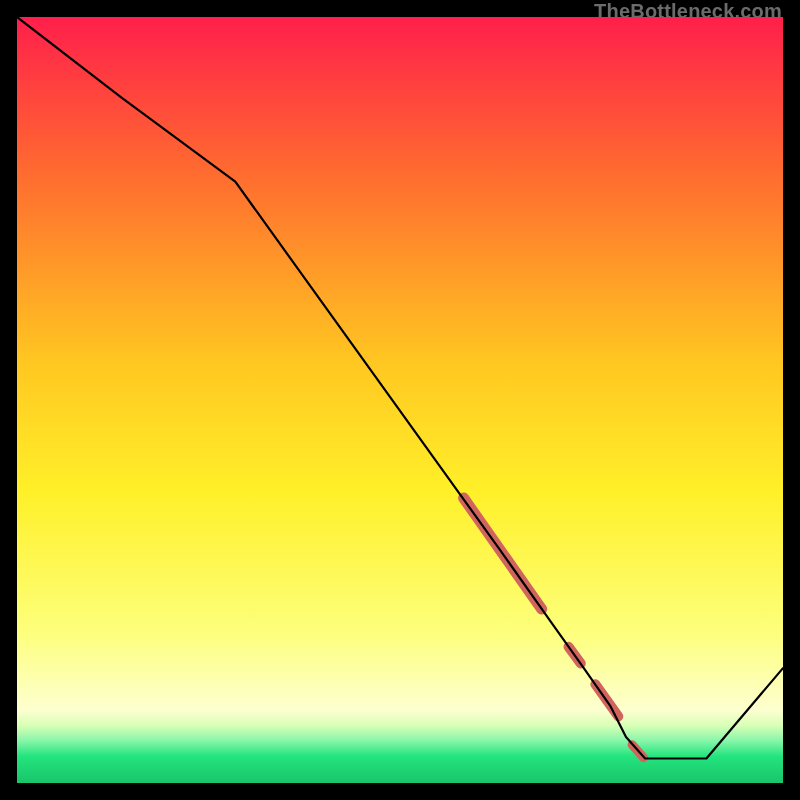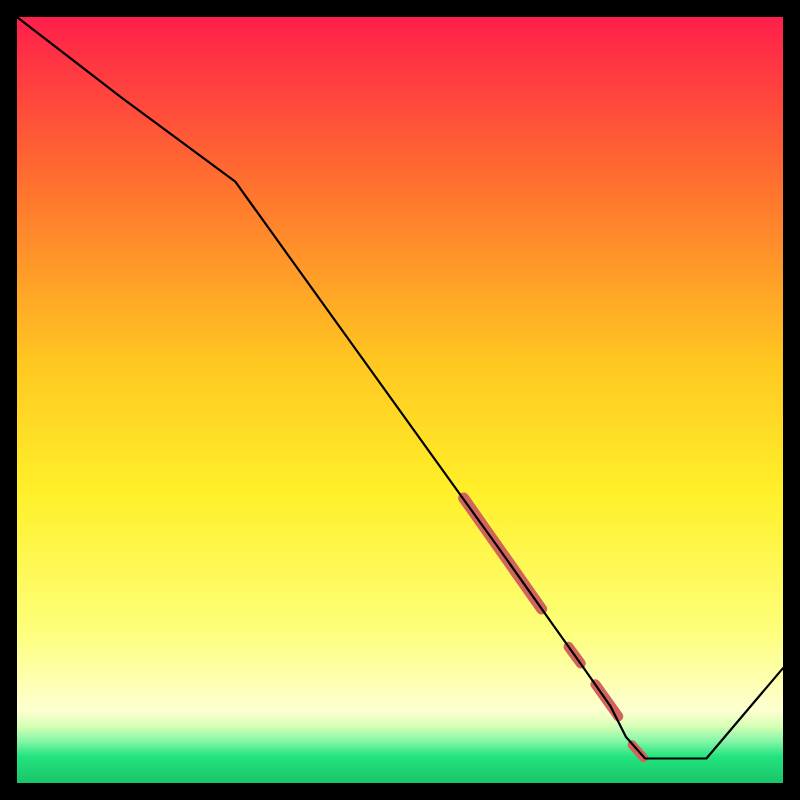--- a/index.html
+++ b/index.html
@@ -60,13 +60,14 @@
       <rect x="0" y="0" width="766" height="766" fill="url(#bg-grad)"></rect>
       <g id="highlights">
           <line x1="446.6" y1="481.0" x2="524.7" y2="592.1" stroke="#d1655d" stroke-width="11" stroke-linecap="round"></line>
           <line x1="551.5" y1="629.7" x2="563.8" y2="646.5" stroke="#d1655d" stroke-width="10" stroke-linecap="round"></line>
           <line x1="578.3" y1="667.2" x2="601.3" y2="699.4" stroke="#d1655d" stroke-width="10" stroke-linecap="round"></line>
           <line x1="615.1" y1="727.7" x2="626.6" y2="740.7" stroke="#d1655d" stroke-width="9" stroke-linecap="round"></line>
         </g>
       <path id="curve" fill="none" stroke="#000" stroke-width="2.2" stroke-linejoin="round" stroke-linecap="round" d="M0.0 0.0 L104.2 80.4 L218.3 164.7 L482.6 532.4 L536.2 608.2 L566.8 651.1 L593.6 689.4 L609.0 720.0 L628.1 741.5 L689.4 741.5 L766.0 651.1"></path>
     </svg>
   </div>
+  <div class="watermark">TheBottleneck.com</div>
 </div>
 
 </body></html>

